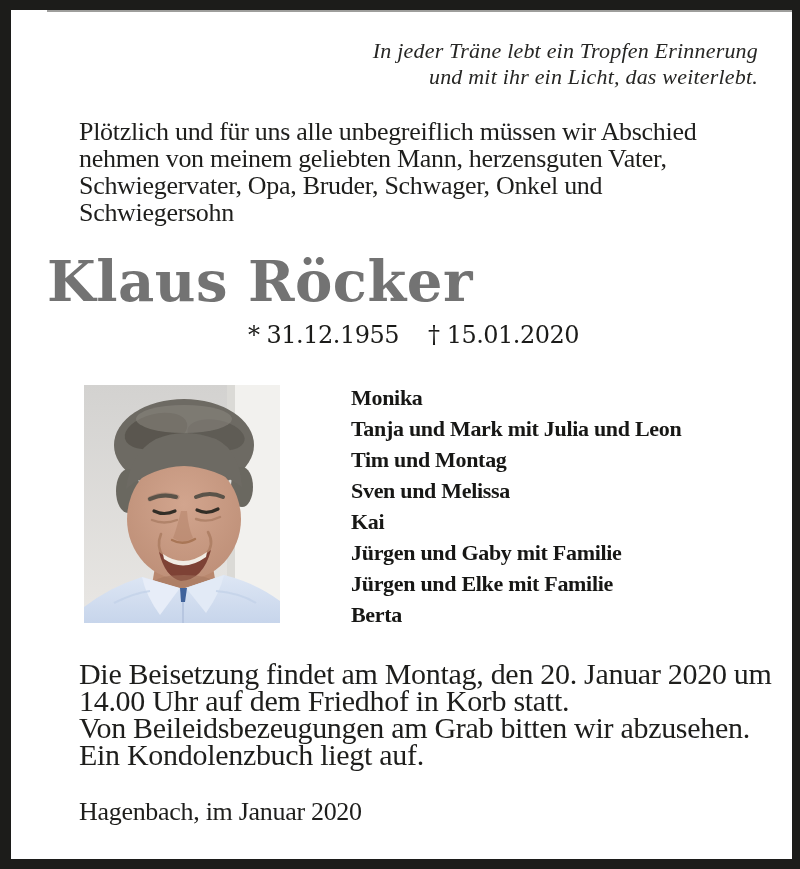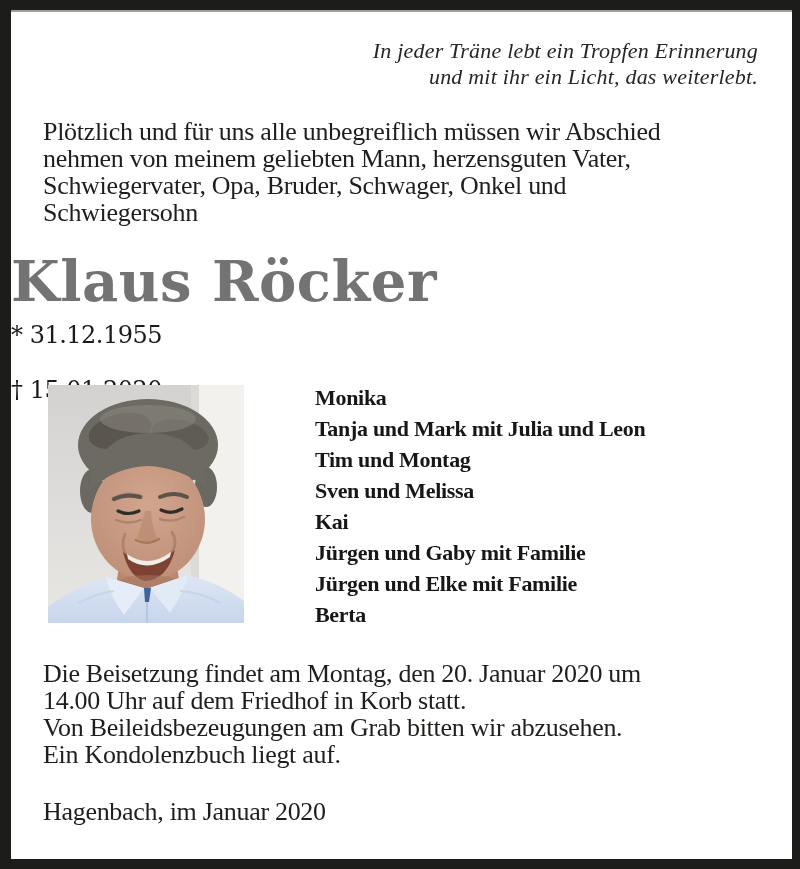--- a/index.html
+++ b/index.html
@@ -8,20 +8,21 @@
     width: 800px;
     height: 869px;
     box-sizing: border-box;
     background: #ffffff;
     border-style: solid;
     border-color: #1c1c1a;
     border-width: 10px 8px 10px 11px; 
     font-family: "Liberation Serif", serif;
     color: #1e1e1c;
     overflow: hidden;
+    padding-left: 36px;
   }
   .content { position: relative; width: 100%; height: 100%; }
 
   .top-hairline {
     position: absolute; top: 0; left: 0; right: 0; height: 2px;
     background: #9e9e9c;
   }
 
   .epigraph {
     position: absolute; top: 28px; right: 34px;
@@ -52,21 +53,20 @@
   }
 
   .dates {
     position: absolute; top: 312px; left: 0; right: 12px;
     display: flex; justify-content: center; gap: 29px;
     font-family: "DejaVu Serif", serif;
     font-size: 24px;
     line-height: 26px;
     letter-spacing: -0.5px;
     color: #1b1b19;
-    flex-direction: column;
   }
 
   .portrait {
     position: absolute; top: 375px; left: 37px;
     width: 196px; height: 238px;
   }
   .portrait svg { display: block; }
 
   .mourners {
     position: absolute; top: 372px; left: 304px;
@@ -74,21 +74,21 @@
     font-weight: bold;
     font-size: 22px;
     line-height: 31px;
     letter-spacing: -0.3px;
     color: #171715;
     white-space: nowrap;
   }
 
   .funeral {
     position: absolute; top: 650px; left: 32px;
-    font-size: 26px;
+    font-size: 30px;
     line-height: 27px;
     letter-spacing: -0.3px;
     white-space: nowrap;
   }
 
   .closing {
     position: absolute; top: 788px; left: 32px;
     font-size: 26px;
     line-height: 27px;
     letter-spacing: -0.3px;

